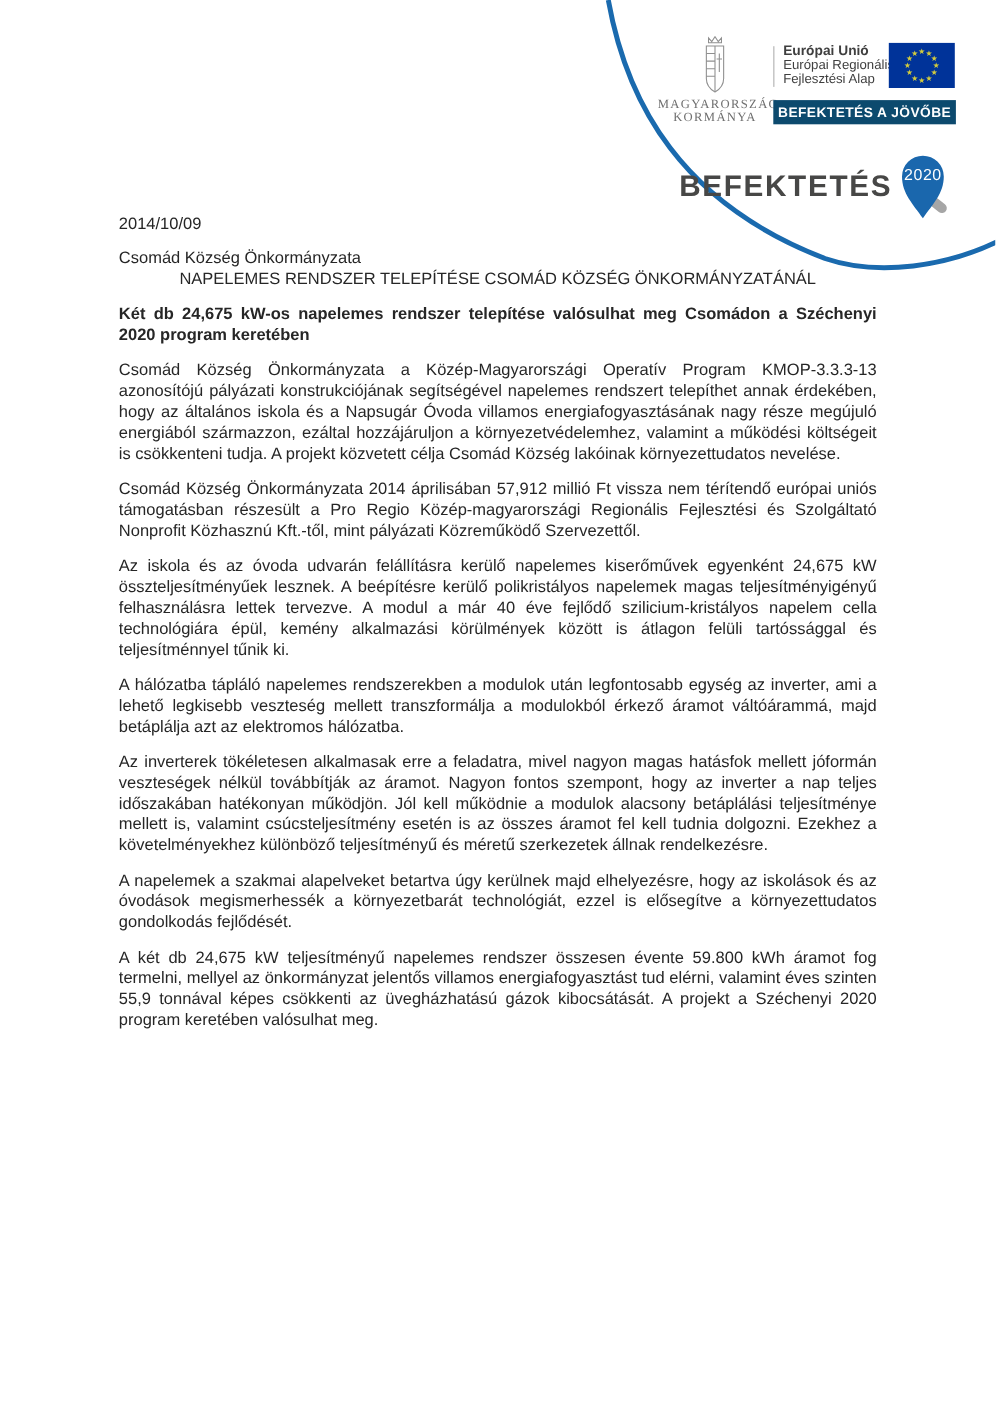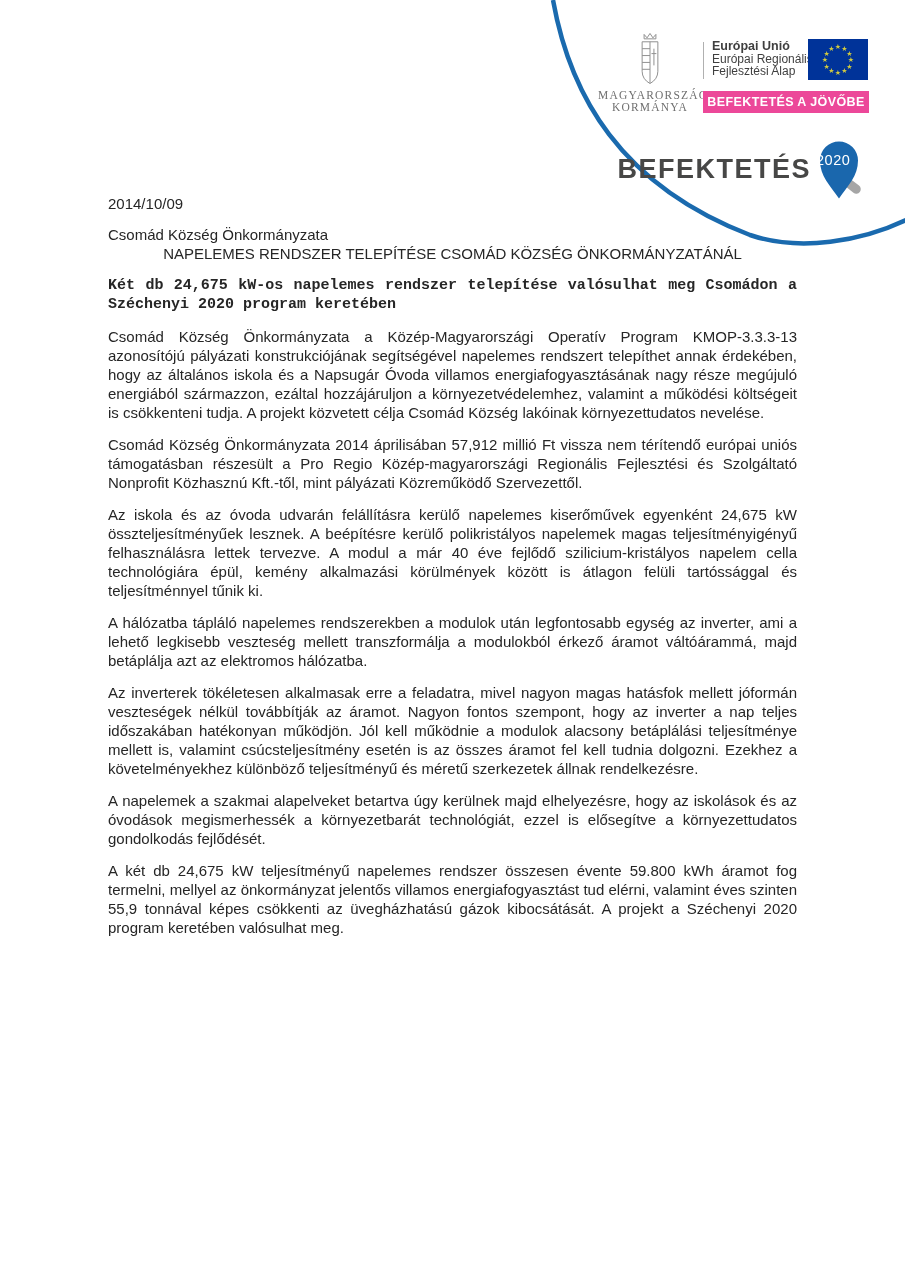--- a/index.html
+++ b/index.html
@@ -16,46 +16,46 @@
   .gov-text {
     font-family:"Liberation Serif", serif; color:#6f6f6f;
     font-size:11.5px; line-height:11.5px; letter-spacing:1.2px;
   }
   .eu-divider { position:absolute; left:703px; top:42px; width:1px; height:37px; background:#b0b0b0; }
   .eu-text { position:absolute; left:712px; top:40px; color:#3f3f3f; font-size:12px; line-height:12.5px; }
   .eu-text .l1 { font-weight:bold; font-size:12.5px; }
   .eu-flag { position:absolute; left:808px; top:39px; width:60px; height:41px; background:#003399; }
   .banner {
     position:absolute; left:703px; top:91px; width:166px; height:22px;
-    background:#ec4899; color:#ffffff; font-weight:bold; font-size:12.5px;
+    background:#0c4a6e; color:#ffffff; font-weight:bold; font-size:12.5px;
     letter-spacing:0.4px; display:flex; align-items:center; justify-content:center;
   }
   .szechenyi { position:absolute; right:43px; top:139px; display:flex; align-items:center; }
   .sz-name {
     font-size:27px; font-weight:bold; color:#474746; letter-spacing:1.5px; margin-right:5px;
   }
   .sz-pin { position:relative; width:46px; height:61px; }
   .sz-year {
-    position:absolute; left:0; right:0; top:13px; text-align:left;
+    position:absolute; left:0; right:0; top:13px; text-align:center;
     color:#ffffff; font-size:14.5px; letter-spacing:0.5px; font-weight:normal;
   }
 
   
   .content {
     position:absolute; left:108px; top:194px; width:689px;
     color:#262626; font-size:15px; line-height:19px; text-align:justify;
   }
   .date { margin:0 0 12px; }
   .org { font-weight:normal; margin:0; }
   .title {
     font-size:28px; line-height:30px; font-weight:bold; color:#2b4da1;
     letter-spacing:0.5px; margin:38px 0 13px; text-align:left;
   }
   .headline { font-size:15px; font-weight:normal; margin:0 0 13px; text-align:center; }
-  .lead { font-weight:bold; margin:0 0 44px;font-family:Liberation Mono, monospace; }
+  .lead { font-weight:bold; margin:0 0 44px; }
   .content p { margin:0 0 13px; }
 </style>
 </head>
 <body>
 
 <div class="page">
 
   <svg class="arc-svg" viewBox="0 0 905 1280" aria-hidden="true">
     <path d="M553,0 C570,95 620,185 750,235 C800,252 862,241 906,220" fill="none" stroke="#1a6aae" stroke-width="4.5"></path>
   </svg>

